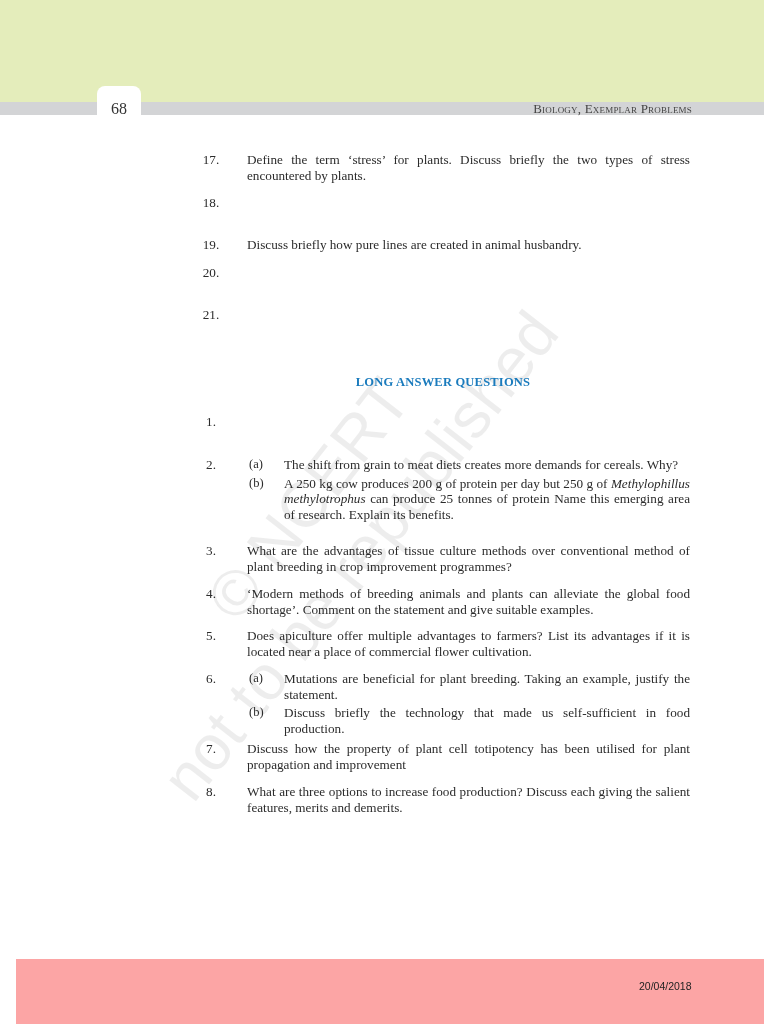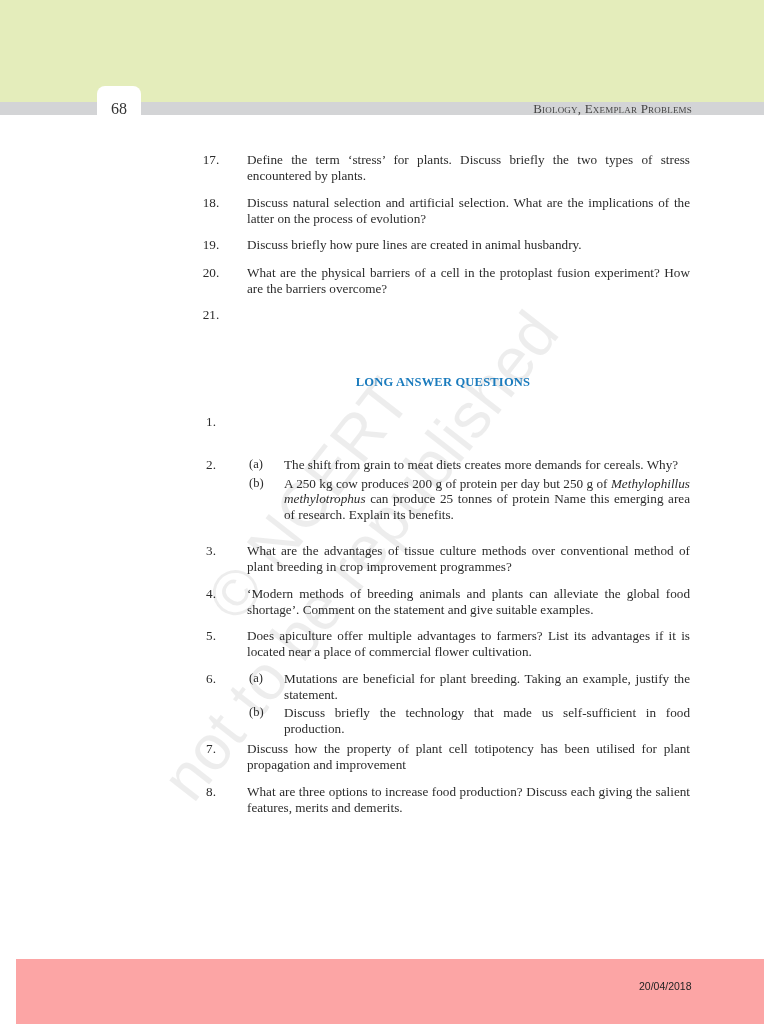--- a/index.html
+++ b/index.html
@@ -44,29 +44,27 @@
 <div class="watermark" style="left:205px; top:740px; transform:rotate(-52deg);">not to be republished</div>
 
 <div class="content">
 
   <div class="q" style="top:152px;">
     <span class="num">17.</span>
     <div class="txt">Define the term ‘stress’ for plants. Discuss briefly the two types of stress encountered by plants.</div>
   </div>
   <div class="q" style="top:195px;">
     <span class="num">18.</span>
-    <div class="txt">Discuss natural selection and artificial selection. What are the implications of the latter on the process of evolution?</div>
   </div>
   <div class="q" style="top:237px;">
     <span class="num">19.</span>
     <div class="txt">Discuss briefly how pure lines are created in animal husbandry.</div>
   </div>
   <div class="q" style="top:265px;">
     <span class="num">20.</span>
-    <div class="txt">What are the physical barriers of a cell in the protoplast fusion experiment? How are the barriers overcome?</div>
   </div>
   <div class="q" style="top:307px;">
     <span class="num">21.</span>
   </div>
 
   <div class="section-title" style="left:0; width:886px;">LONG ANSWER QUESTIONS</div>
 
   <div class="q" style="top:414px;">
     <span class="num">1.</span>
   </div>

